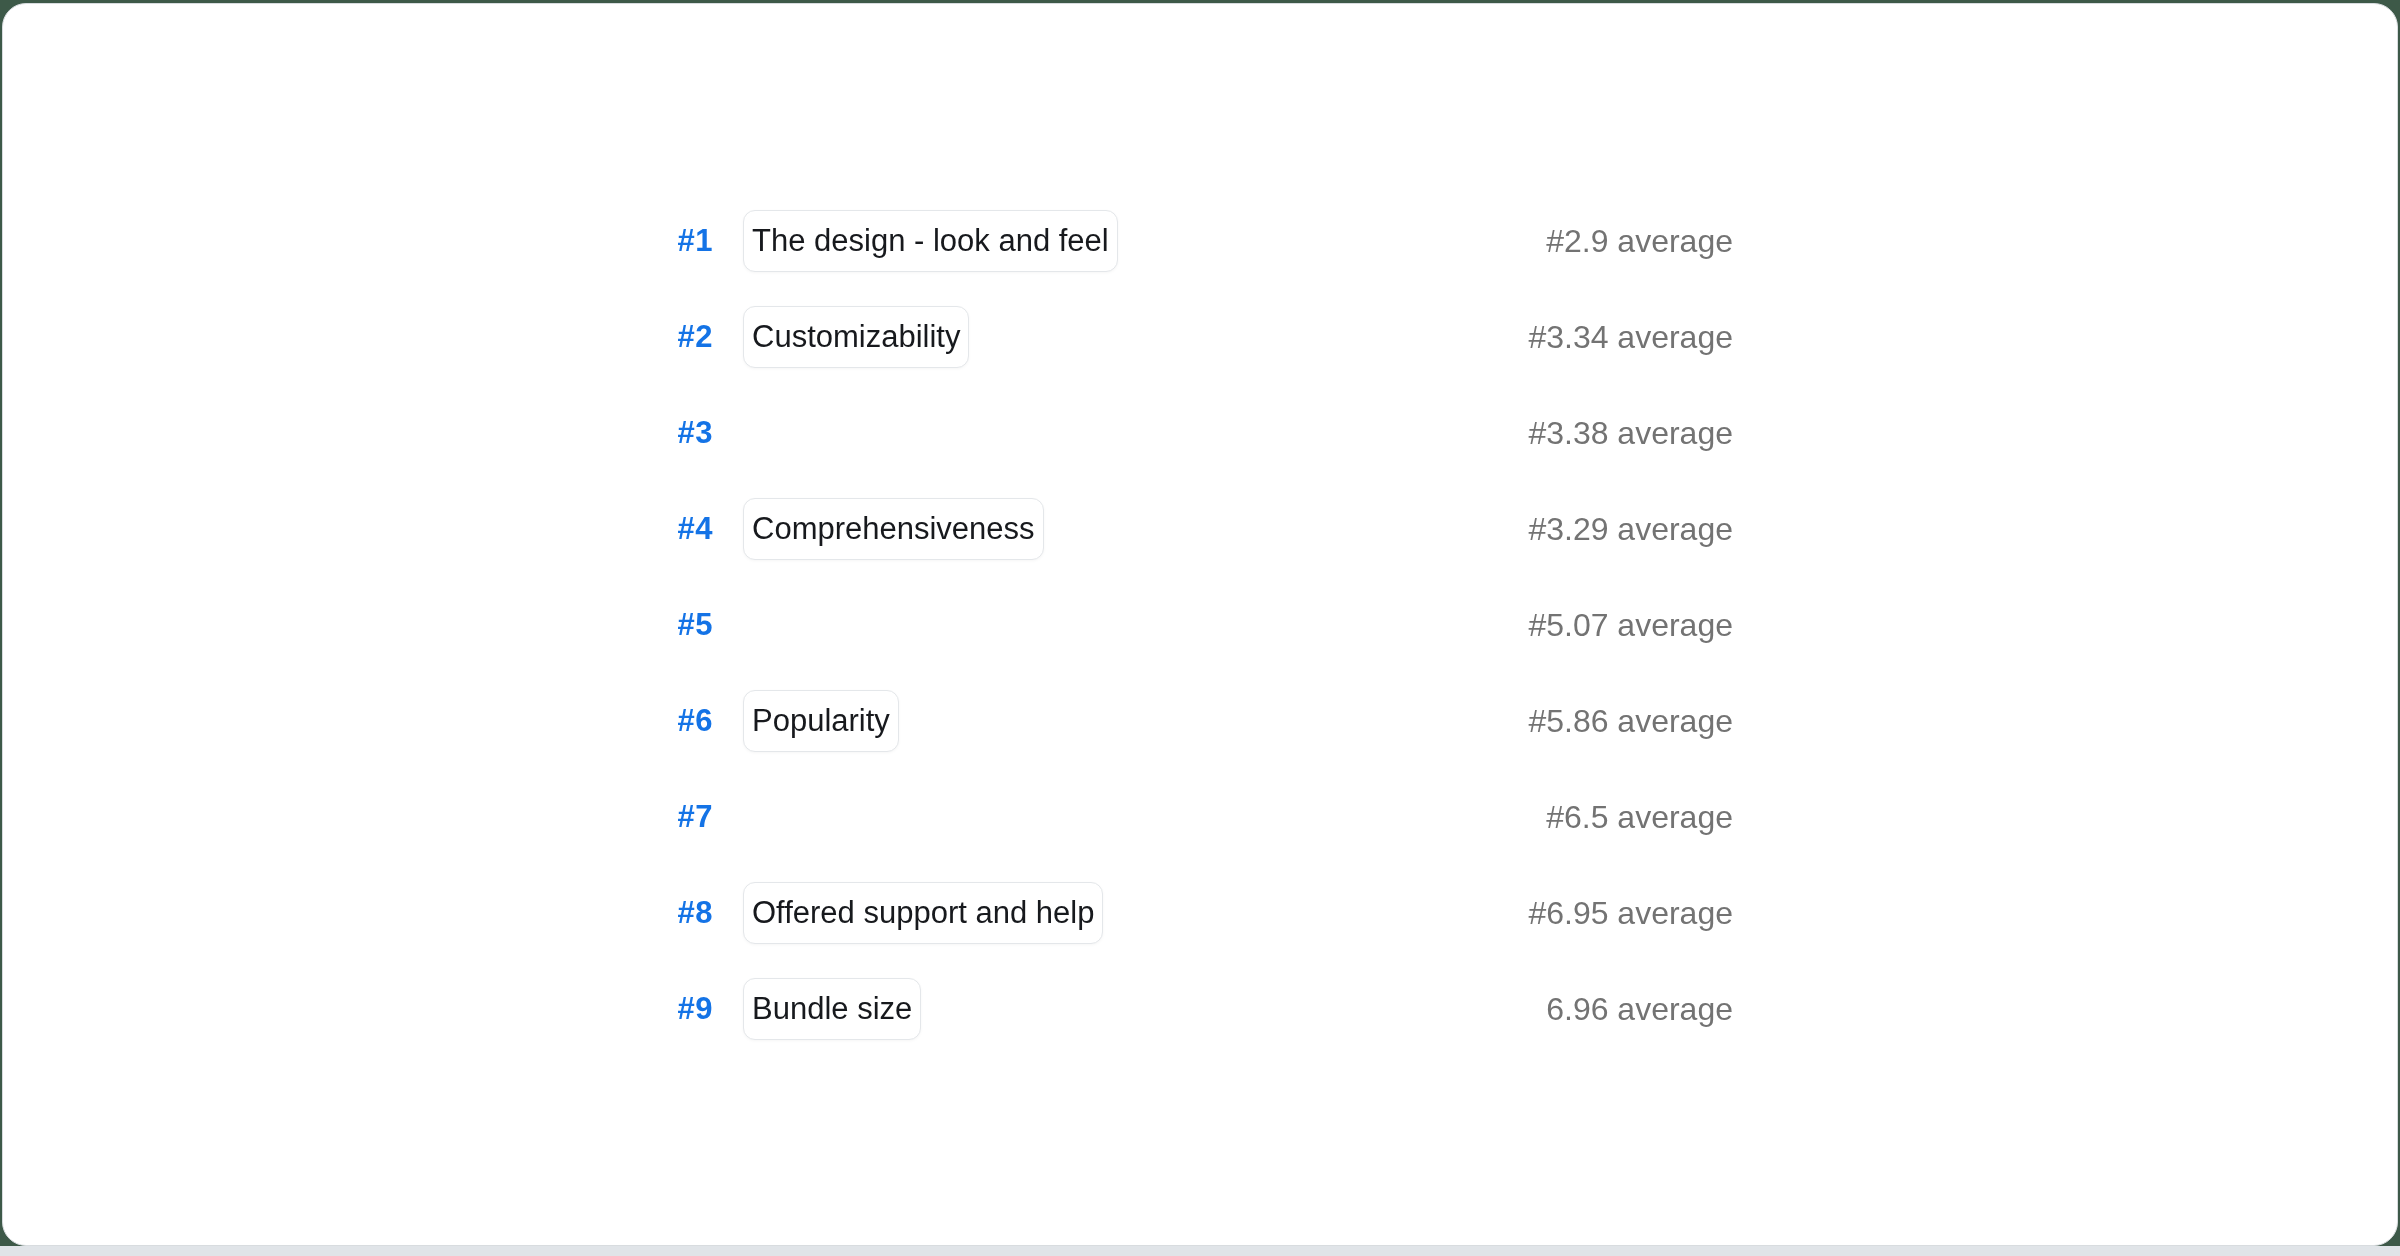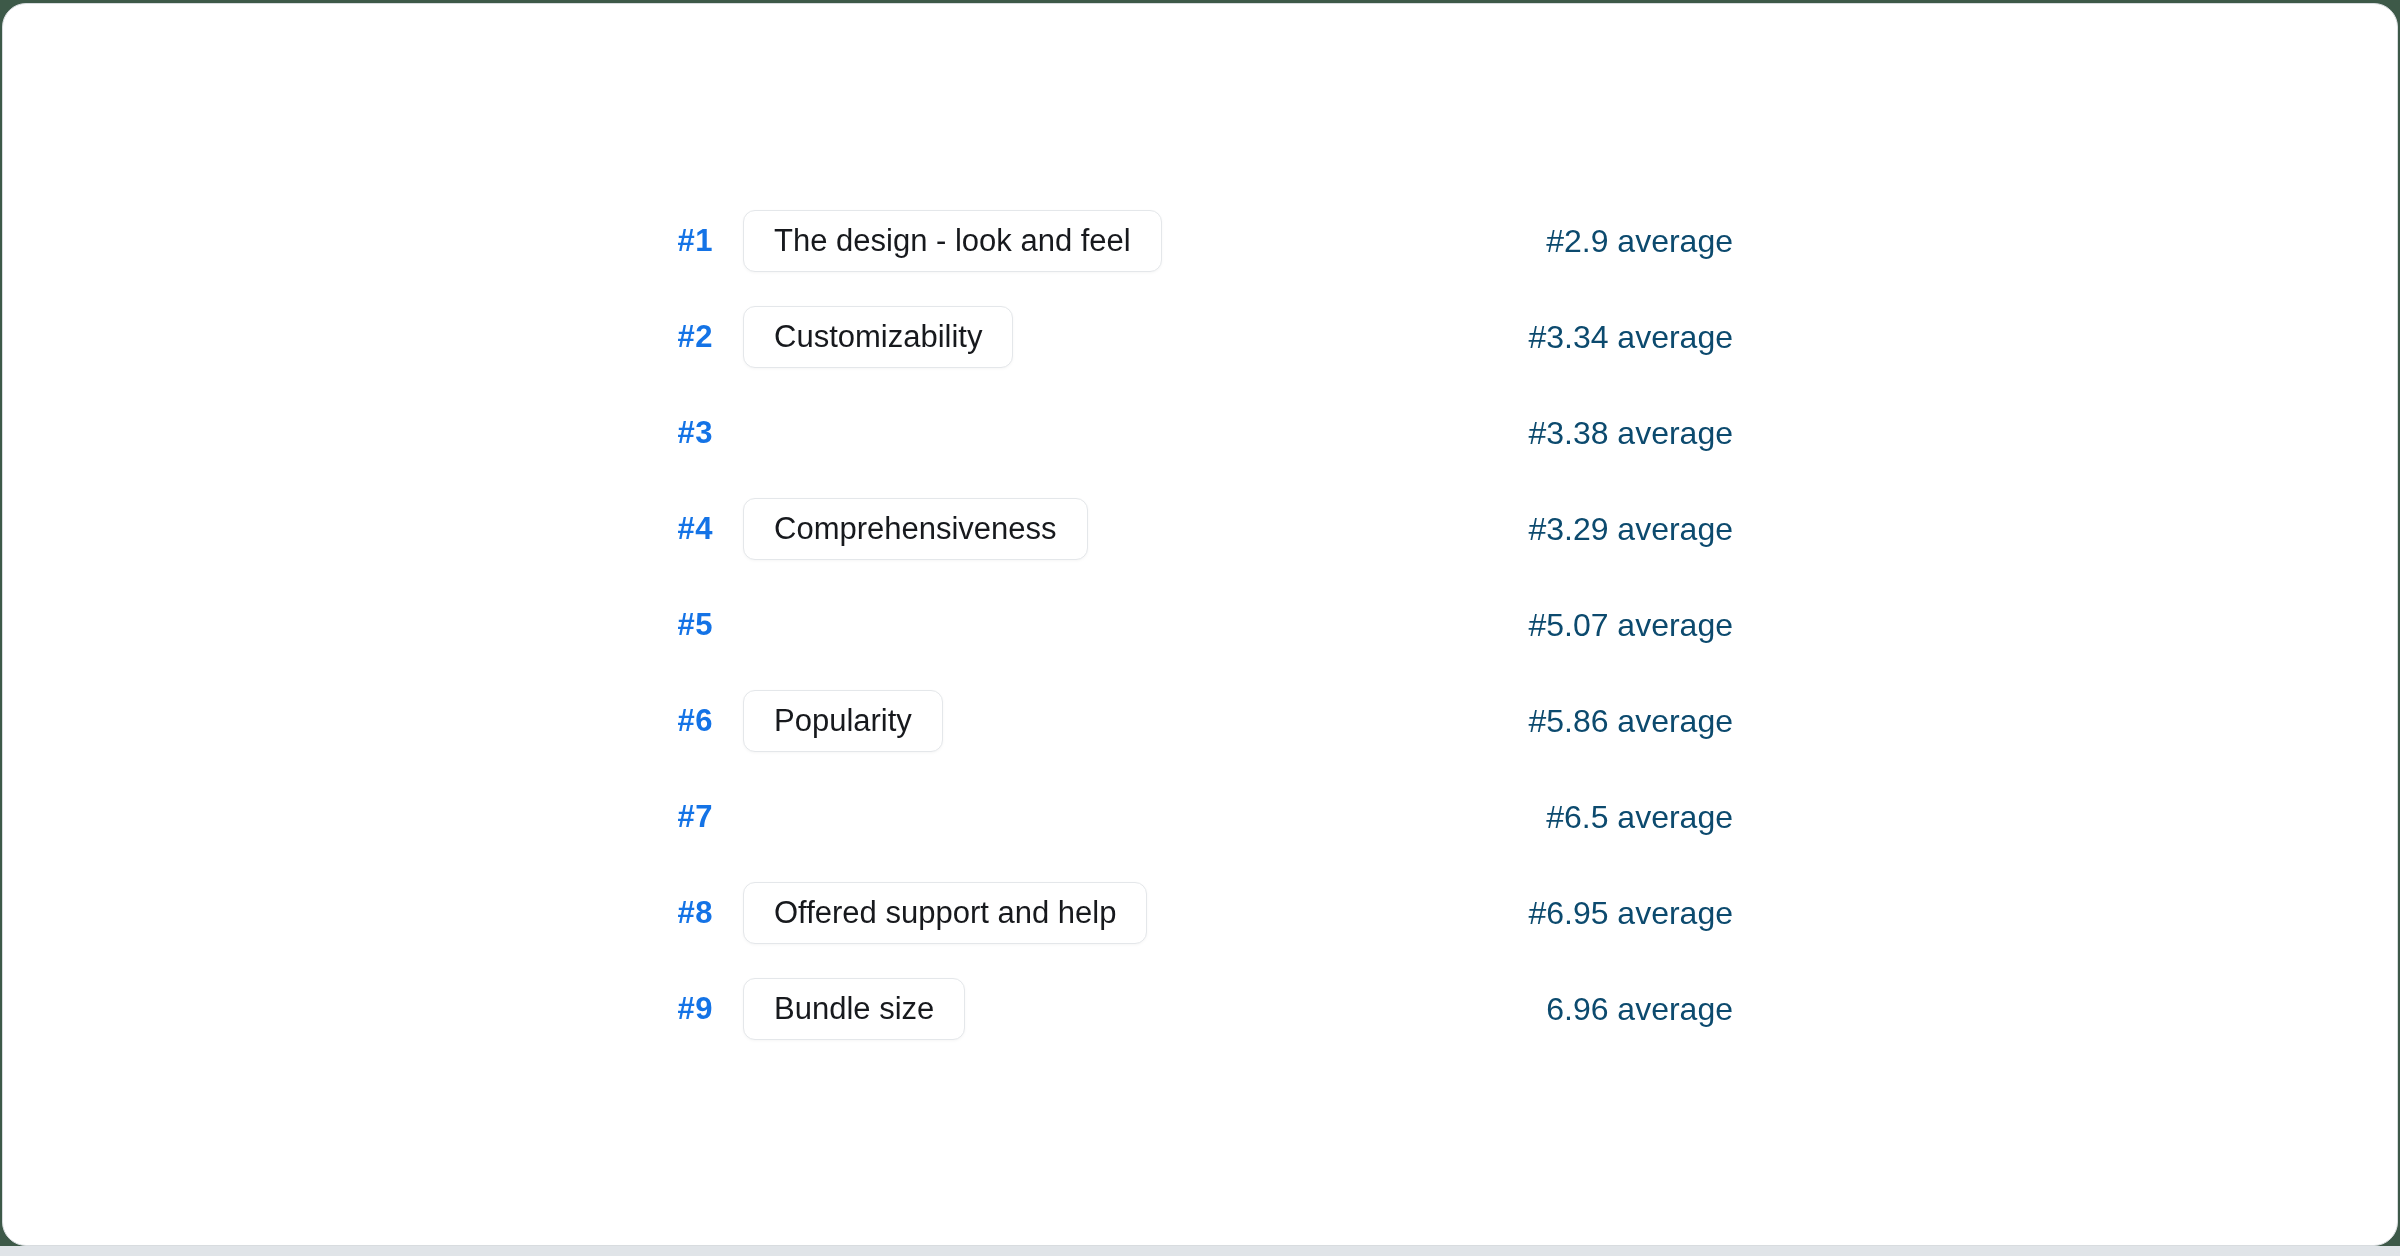--- a/index.html
+++ b/index.html
@@ -56,33 +56,33 @@
     font-weight: 700;
     font-size: 31px;
     letter-spacing: 0.5px;
   }
   .chip {
     margin-left: 30px;
     height: 62px;
     box-sizing: border-box;
     display: flex;
     align-items: center;
-    padding: 0 30px;
+    padding: 0 8px;
     background: #ffffff;
     border: 1px solid #e4e7ea;
     border-radius: 12px;
     box-shadow: 0 1px 3px rgba(0,0,0,0.04);
     font-size: 31px;
     color: #17191d;
     white-space: nowrap;
   }
   .avg {
     margin-left: auto;
     font-size: 32px;
-    color: #0c4a6e;
+    color: #737373;
     white-space: nowrap;
   }
 </style>
 </head>
 <body>
 
 <div class="page">
   <div class="bottom-strip"></div>
 
   <div class="card">

